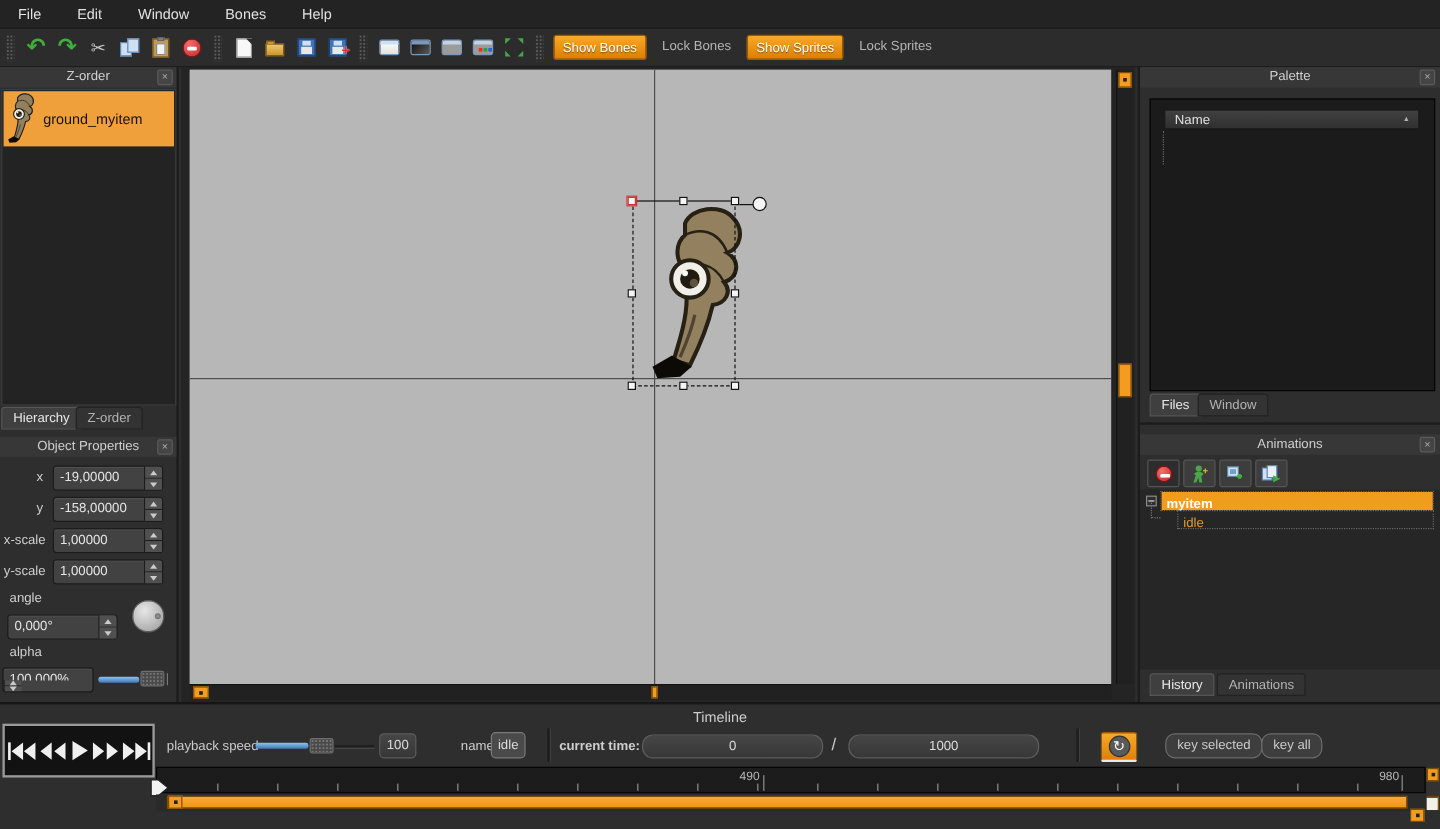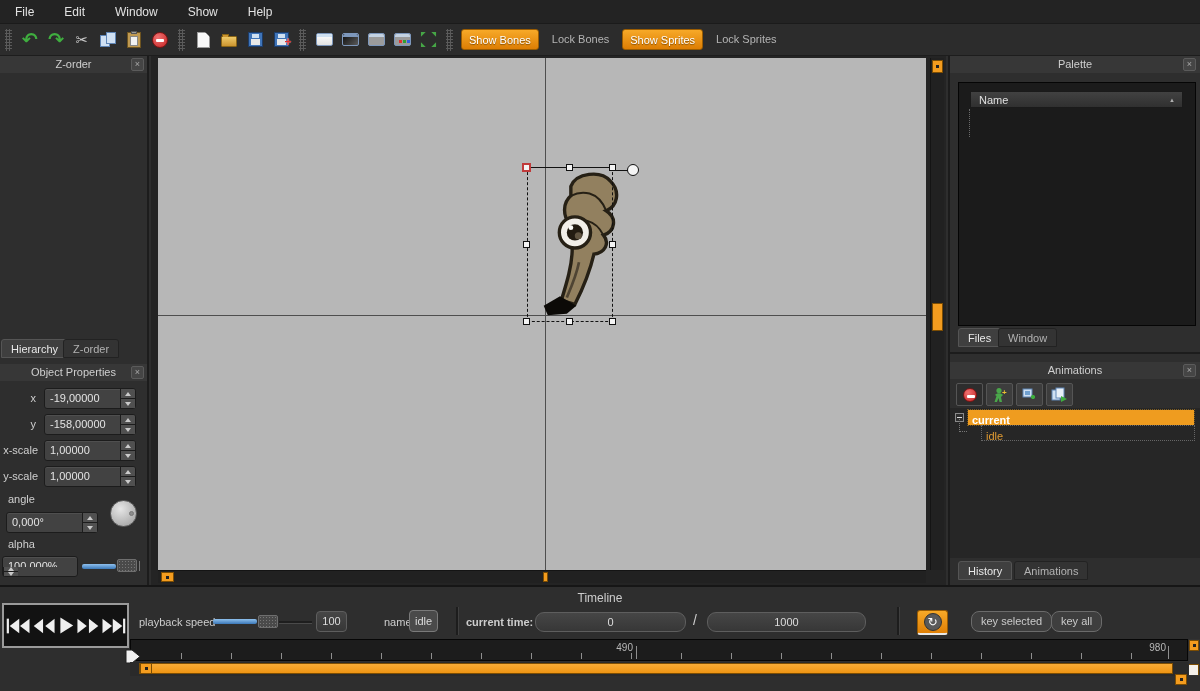--- a/index.html
+++ b/index.html
@@ -77,21 +77,21 @@
     </symbol>
   </defs>
 </svg>
 
 <div class="app">
 
   <div class="abs menubar">
     <span class="menu-item">File</span>
     <span class="menu-item">Edit</span>
     <span class="menu-item">Window</span>
-    <span class="menu-item">Show</span>
+    <span class="menu-item">Bones</span>
     <span class="menu-item">Help</span>
   </div>
 
   <div class="abs toolbar">
     <div class="grip"></div>
     <div class="tbtn">
         <span class="glyph-undo">↶</span>
       </div>
     <div class="tbtn">
         <span class="glyph-undo">↷</span>
@@ -172,20 +172,28 @@
     <div class="toggle on">Show Bones</div>
     <div class="toggle off">Lock Bones</div>
     <div class="toggle on">Show Sprites</div>
     <div class="toggle off">Lock Sprites</div>
   </div>
 
   <div class="abs" style="left:0;top:56px;width:149px;height:529px;background:#2e2e2e;border-right:2px solid #1c1c1c;">
     <div class="ptitle" style="position:relative;">
       <span>Z-order</span>
       <span class="pclose" style="right:3px;">×</span>
+    </div>
+    <div class="abs" style="left:1px;top:18px;width:146px;height:264px;background:#232323;border:1px solid #3d3d3d;">
+      <div class="abs" style="left:1px;top:1px;width:142px;height:46px;background:#efa03b;display:flex;align-items:center;">
+        <svg width="24" height="44" viewBox="0 0 60 112" style="margin-left:2px;">
+            <use href="#club"></use>
+          </svg>
+        <span style="font-size:12px;color:#191102;margin-left:7px;">ground_myitem</span>
+      </div>
     </div>
     <div class="tab active" style="left:1px;top:283px;">Hierarchy</div>
     <div class="tab" style="left:63px;top:283px;">Z-order</div>
 
     <div class="ptitle" style="position:absolute;left:0;top:308px;width:147px;">
       <span>Object Properties</span>
       <span class="pclose" style="right:3px;">×</span>
     </div>
 
     <span class="abs flabel" style="left:8px;top:336px;width:28px;">x</span>
@@ -348,21 +356,21 @@
             <polygon points="10,9 16,12 10,15" fill="#3fae3f"></polygon>
           </svg>
       </div>
     </div>
 
     <div class="abs" style="left:0;top:352px;width:250px;height:150px;background:#262626;">
       <div class="abs" style="left:5px;top:5px;width:9px;height:9px;background:#2e2e2e;border:1px solid #8a8a8a;">
           <span style="position:absolute;left:1px;top:3px;width:5px;height:1px;background:#ddd;"></span>
         </div>
       <div class="abs" style="left:18px;top:2px;width:226px;height:15px;background:#ef9c1f;outline:1px dotted #7a5a20;">
-        <span style="font-size:11px;font-weight:bold;color:#fff;margin-left:4px;line-height:15px;">current</span>
+        <span style="font-size:11px;font-weight:bold;color:#fff;margin-left:4px;line-height:15px;">myitem</span>
       </div>
       <div class="abs" style="left:9px;top:11px;width:8px;height:13px;border-left:1px dotted #777;border-bottom:1px dotted #777;"></div>
       <div class="abs" style="left:32px;top:18px;width:212px;height:14px;outline:1px dotted #666;">
         <span style="font-size:11px;color:#e09a32;margin-left:4px;line-height:14px;">idle</span>
       </div>
     </div>
     <div class="tab active" style="left:8px;top:505px;">History</div>
     <div class="tab" style="left:64px;top:505px;">Animations</div>
   </div>
 

